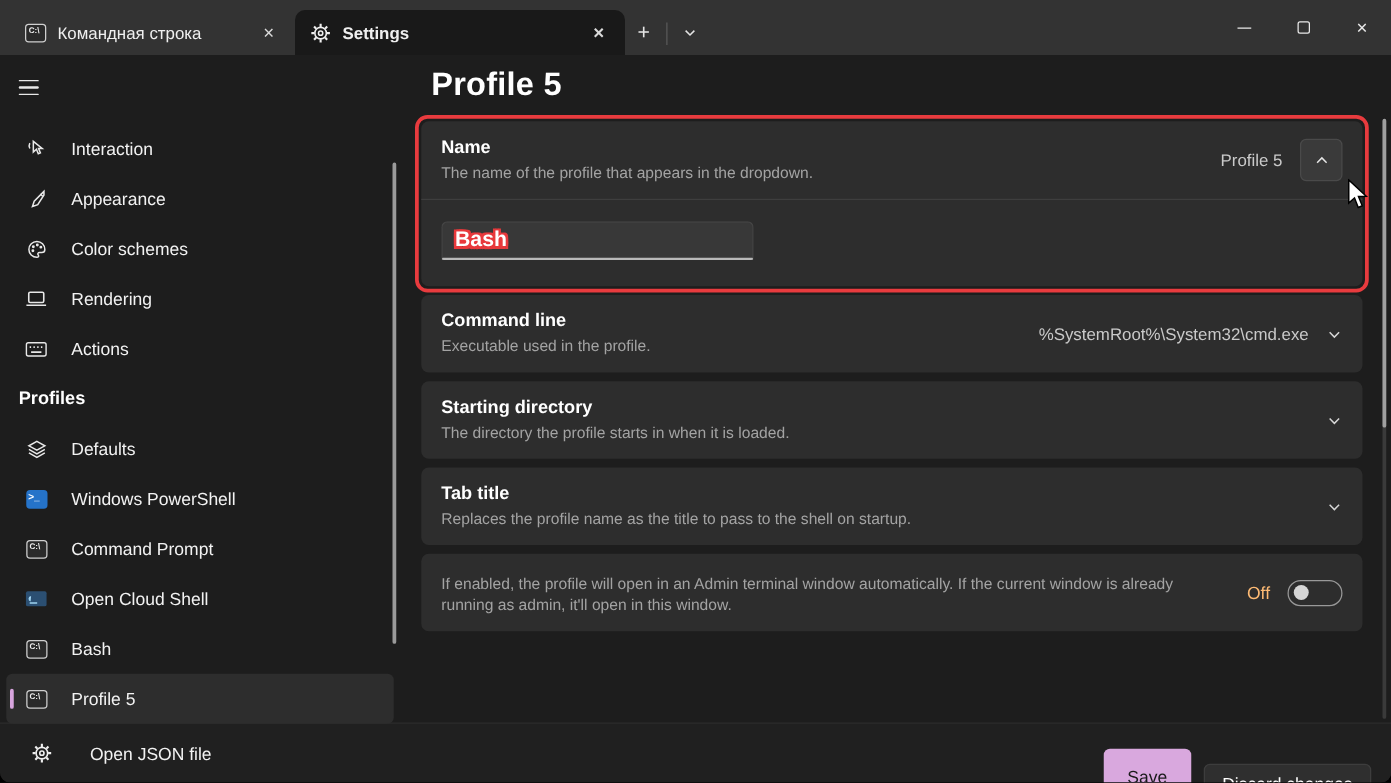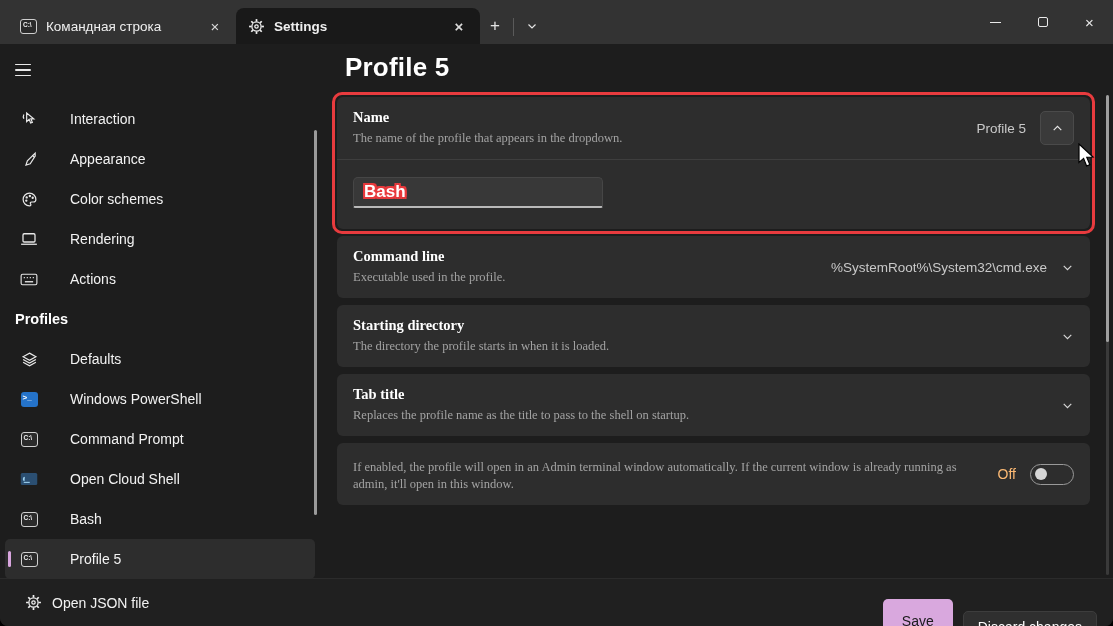--- a/index.html
+++ b/index.html
@@ -4,49 +4,49 @@
 <style>
   * { margin:0; padding:0; box-sizing:border-box; }
   html,body { width:1113px; height:626px; background:#000; }
   body { font-family:"Liberation Sans","DejaVu Sans",sans-serif; }
   .window { width:1113px; height:626px; background:#1d1d1d; display:flex; flex-direction:column; overflow:hidden; position:relative; border-radius:0 0 8px 8px; }
 
   
   .titlebar { height:44px; background:#333333; display:flex; align-items:flex-end; flex-shrink:0; }
   .tab { height:36px; display:flex; align-items:center; padding:0 10px 0 12px; gap:9px; color:#efefef; font-size:13.5px; cursor:default; }
   .tab.inactive { background:transparent; width:228px; margin-left:8px; }
-  .tab.active { background:#191919; width:244px; border-radius:8px 8px 0 0; font-weight:700;align-items:center; }
+  .tab.active { background:#191919; width:264px; border-radius:8px 8px 0 0; font-weight:700;align-items:center; }
   .tab-label { flex:1; white-space:nowrap; overflow:hidden; }
   .tab-close { width:22px; height:22px; display:flex; align-items:center; justify-content:center; color:#dadada; font-size:15px; border-radius:4px; }
   .tabbar-btn { width:30px; height:30px; margin-bottom:3px; display:flex; align-items:center; justify-content:center; color:#e4e4e4; font-size:17px; }
   .tabbar-divider { width:1px; height:18px; background:#5a5a5a; margin:0 3px 8px 3px; }
   .win-controls { margin-left:auto; display:flex; height:44px; align-self:flex-start; }
   .win-btn { width:47px; height:44px; display:flex; align-items:center; justify-content:center; color:#eaeaea; font-size:15px; }
   .glyph-min { width:11px; height:1px; background:#eaeaea; }
   .glyph-max { width:10px; height:10px; border:1px solid #eaeaea; border-radius:2px; }
 
   
   .main { flex:1; display:flex; min-height:0; }
   .sidebar { width:330px; flex-shrink:0; position:relative; padding-top:11px; }
   .hamburger { width:34px; height:30px; margin-left:8px; display:flex; flex-direction:column; justify-content:center; gap:4px; padding-left:7px; border-radius:4px; }
   .hamburger span { width:16px; height:1.6px; background:#e8e8e8; border-radius:1px; }
   .nav { margin-top:14px; }
-  .nav-item { height:40px; display:flex; align-items:center; gap:32px; padding-left:15px; margin:0 15px 0 5px; border-radius:5px; color:#f2f2f2; font-size:14px; position:relative; }
+  .nav-item { height:40px; display:flex; align-items:center; gap:19px; padding-left:15px; margin:0 15px 0 5px; border-radius:5px; color:#f2f2f2; font-size:14px; position:relative; }
   .nav-item .ni { width:18px; height:18px; display:flex; align-items:center; justify-content:center; flex-shrink:0; }
   .nav-header { height:40px; display:flex; align-items:center; padding-left:15px; color:#ffffff; font-size:14.5px; font-weight:700; }
   .nav-item.selected { background:#2d2d2d; }
   .accent-pill { position:absolute; left:3px; top:12px; width:3px; height:16px; background:#d8a5de; border-radius:2px; }
   .side-scroll { position:absolute; right:13px; top:86px; width:3px; height:385px; background:#9a9a9a; border-radius:2px; }
 
   .content { flex:1; position:relative; overflow:hidden; padding:6px 23px 0 7px; }
   .page-title { color:#ffffff; font-size:26px; font-weight:700; margin:2px 0 14px 8px; letter-spacing:.2px; }
   .cards { display:flex; flex-direction:column; gap:7px; }
   .card { background:#2d2d2d; border-radius:6px; }
   .card-head { display:flex; align-items:center; padding:11px 16px; min-height:62px; }
-  .card-titles { flex:1; padding-right:20px;font-family:Liberation Serif, serif; }
+  .card-titles { flex:1; padding-right:20px; }
   .card-title { color:#ffffff; font-size:14.5px; font-weight:600; }
   .card-desc { color:#a3a3a3; font-size:12.5px; margin-top:4px; line-height:1.35; }
   .card-right { display:flex; align-items:center; gap:14px; flex-shrink:0; }
   .card-value { color:#c9c9c9; font-size:13.5px; }
   .chev { display:flex; align-items:center; justify-content:center; color:#d6d6d6; }
   .expander-btn { width:34px; height:34px; background:#3a3a3a; border:1px solid #4a4a4a; border-radius:5px; display:flex; align-items:center; justify-content:center; color:#e6e6e6; }
   .card-divider { height:1px; background:#3e3e3e; }
   .card-body { padding:17px 16px 21px 16px; }
   .name-input { width:250px; height:31px; background:#383838; border:1px solid #464646; border-bottom:2px solid #b9b9b9; border-radius:5px 5px 2px 2px; color:#ffffff; font-size:17px; font-weight:700; padding:0 10px; display:flex; align-items:center;
     text-shadow:-2px -2px 0 #e8393c, 2px -2px 0 #e8393c, -2px 2px 0 #e8393c, 2px 2px 0 #e8393c, -2px 0 0 #e8393c, 2px 0 0 #e8393c, 0 -2px 0 #e8393c, 0 2px 0 #e8393c; }
@@ -57,21 +57,21 @@
   .toggle { width:44px; height:21px; border:1px solid #999999; border-radius:11px; position:relative; }
   .toggle .knob { position:absolute; left:4px; top:3.5px; width:12px; height:12px; border-radius:50%; background:#d6d6d6; }
   .icon-preview { display:flex; align-items:center; }
 
   .main-scroll-track { position:absolute; right:4px; top:51px; width:3px; height:480px; background:#3a3a3a; border-radius:2px; }
   .main-scroll-thumb { position:absolute; top:0; left:0; width:3px; height:247px; background:#9f9f9f; border-radius:2px; }
   .cursor { position:absolute; left:748px; top:99px; pointer-events:none; z-index:30; }
 
   
   .footer { height:48px; flex-shrink:0; background:#202020; border-top:1px solid #2b2b2b; display:flex; align-items:center; padding:0 16px 0 25px; }
-  .footer-left { display:flex; align-items:center; gap:10px; color:#f2f2f2; font-size:14px; }
+  .footer-left { display:flex; align-items:center; gap:30px; color:#f2f2f2; font-size:14px; }
   .footer-right { margin-left:auto; display:flex; gap:10px; }
   .btn-save { background:#d9a8de; color:#1a1a1a; border:none; border-radius:5px; font-size:14px; font-family:inherit; padding:7px 19px;margin-top:36px; }
   .btn-discard { background:#2f2f2f; color:#ffffff; border:1px solid #3d3d3d; border-radius:5px; font-size:14px; font-family:inherit; padding:7px 14px;margin-top:48px; }
 
   
   .appicon { width:17px; height:15px; border-radius:3px; display:flex; align-items:flex-start; justify-content:flex-start; font-size:6.5px; font-weight:700; padding:2.5px 0 0 2px; line-height:1; }
   .appicon.cmdstyle { border:1px solid #cfcfcf; background:#2a2a2a; color:#efefef; }
   .appicon.ps { background:#2573c9; color:#fff; font-size:8px; padding-top:2px; border-radius:3px; }
   svg { display:block; }
 </style>

